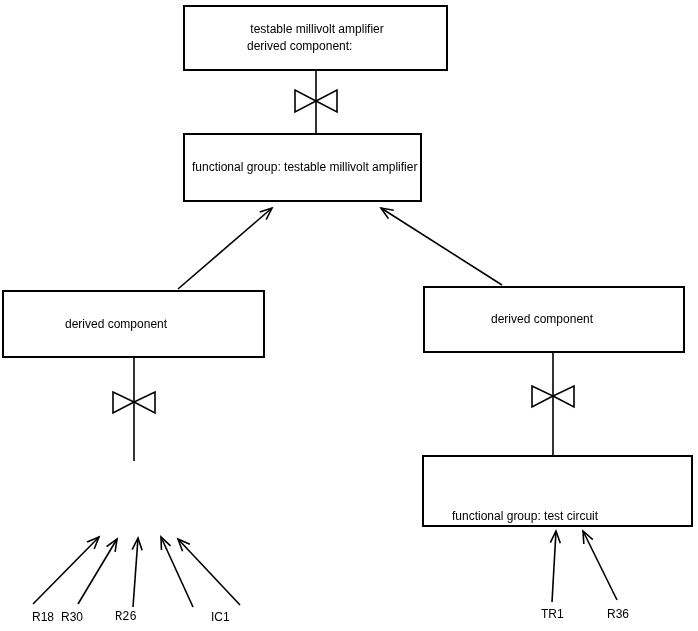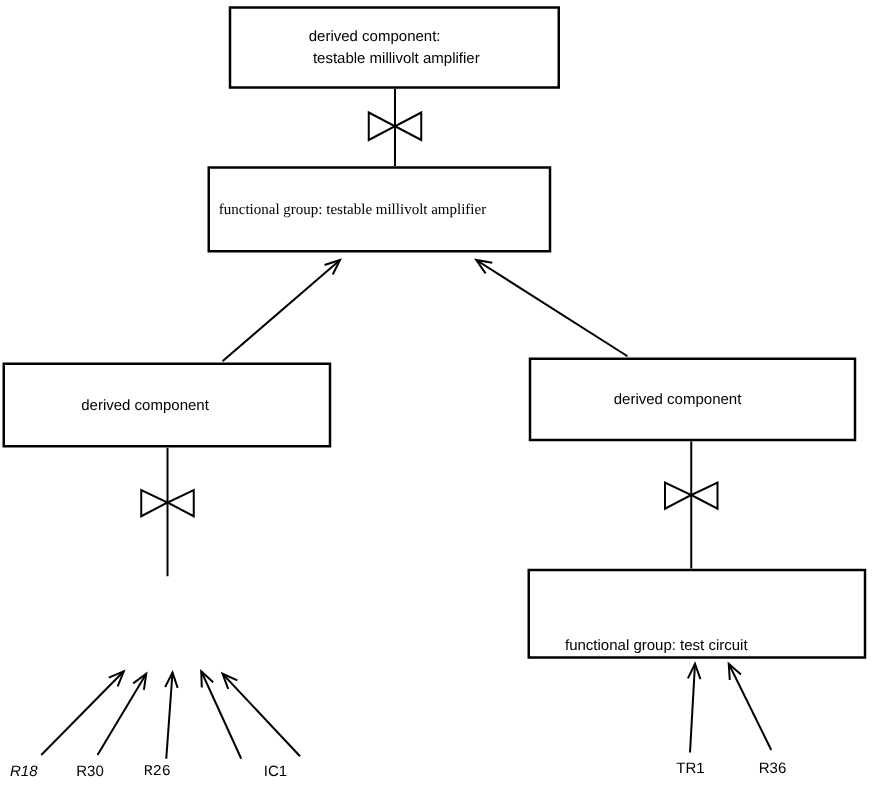--- a/index.html
+++ b/index.html
@@ -87,42 +87,42 @@
       <line x1="240" y1="605" x2="178" y2="539" marker-end="url(#arrowhead)"></line>
     </g>
 
     <g stroke="#000000" stroke-width="1.6" fill="none">
       <line x1="552" y1="602" x2="556" y2="531" marker-end="url(#arrowhead)"></line>
       <line x1="617" y1="600" x2="583" y2="531" marker-end="url(#arrowhead)"></line>
     </g>
   </svg>
 
   <div class="node" style="left:183px; top:5px; width:265px; height:66px; padding-left:62px;">
+    <div class="line"> testable millivolt amplifier</div>
     <div class="line">derived component:</div>
-    <div class="line"> testable millivolt amplifier</div>
   </div>
 
-  <div class="node" style="left:166px; top:133px; width:275px; height:69px; padding-left:7px;font-family:Liberation Serif, serif;">
+  <div class="node" style="left:183px; top:133px; width:239px; height:69px; padding-left:7px;">
     <div class="line">functional group: testable millivolt amplifier</div>
   </div>
 
   <div class="node" style="left:2px; top:290px; width:263px; height:68px; padding-left:61px;">
     <div class="line">derived component</div>
   </div>
 
   <div class="node" style="left:423px; top:286px; width:262px; height:67px; padding-left:66px;">
     <div class="line">derived component</div>
   </div>
 
 
   <div class="node" style="left:422px; top:455px; width:271px; height:72px; padding-left:28px;justify-content:flex-end;">
     <div class="line">functional group: test circuit</div>
   </div>
 
-  <div class="leaf-label" style="left:8px; top:610px;font-style:italic;">R18</div>
+  <div class="leaf-label" style="left:32px; top:610px;">R18</div>
   <div class="leaf-label" style="left:61px; top:610px;">R30</div>
   <div class="leaf-label" style="left:115px; top:610px;font-family:Liberation Mono, monospace;">R26</div>
   <div class="leaf-label" style="left:166px; top:610px;margin-top:48px;">R22</div>
   <div class="leaf-label" style="left:211px; top:610px;">IC1</div>
   <div class="leaf-label" style="left:541px; top:607px;">TR1</div>
   <div class="leaf-label" style="left:607px; top:607px;">R36</div>
 
 </div>
 
 </body></html>

